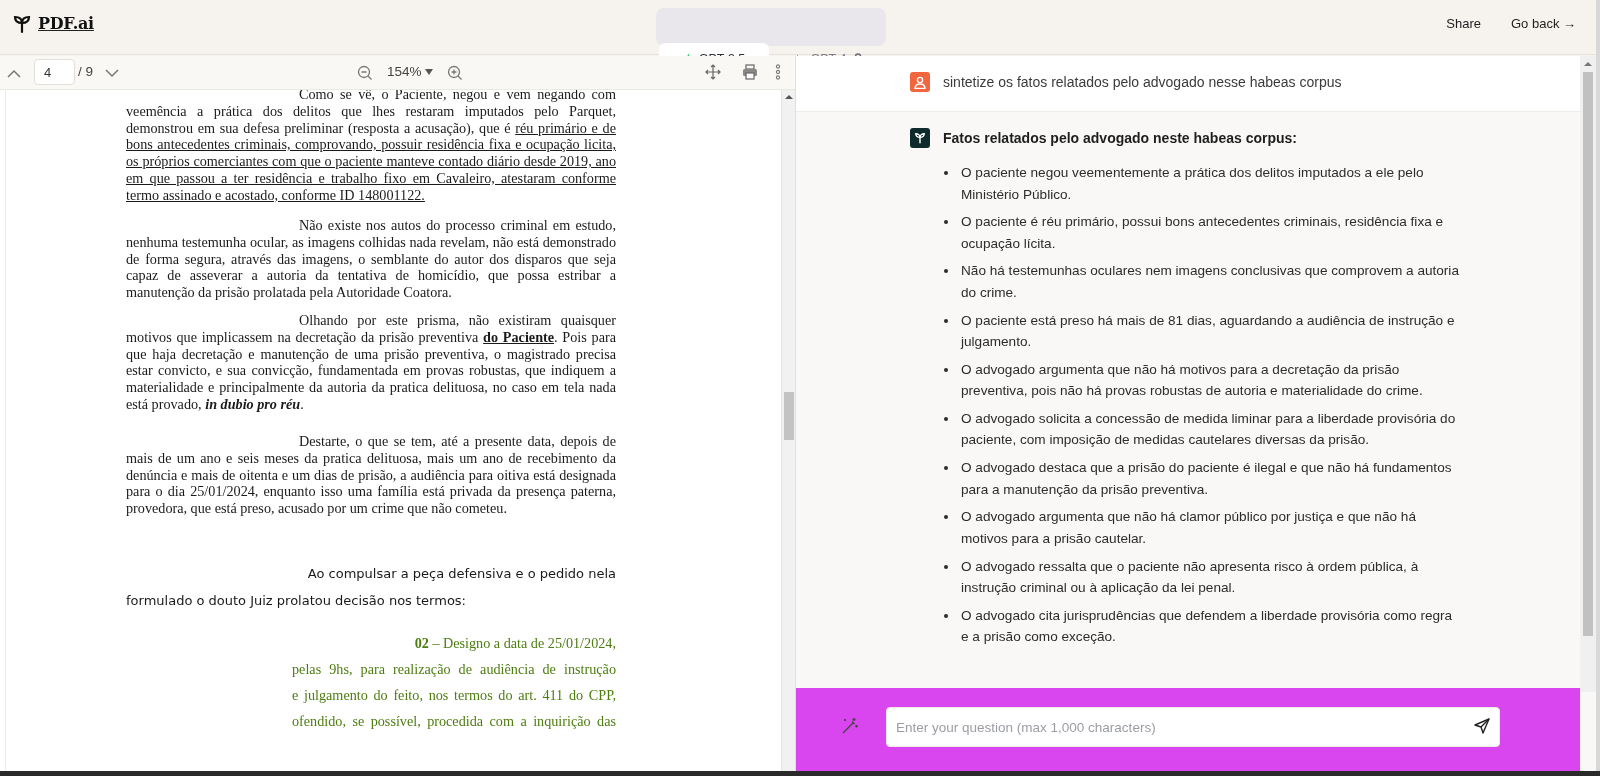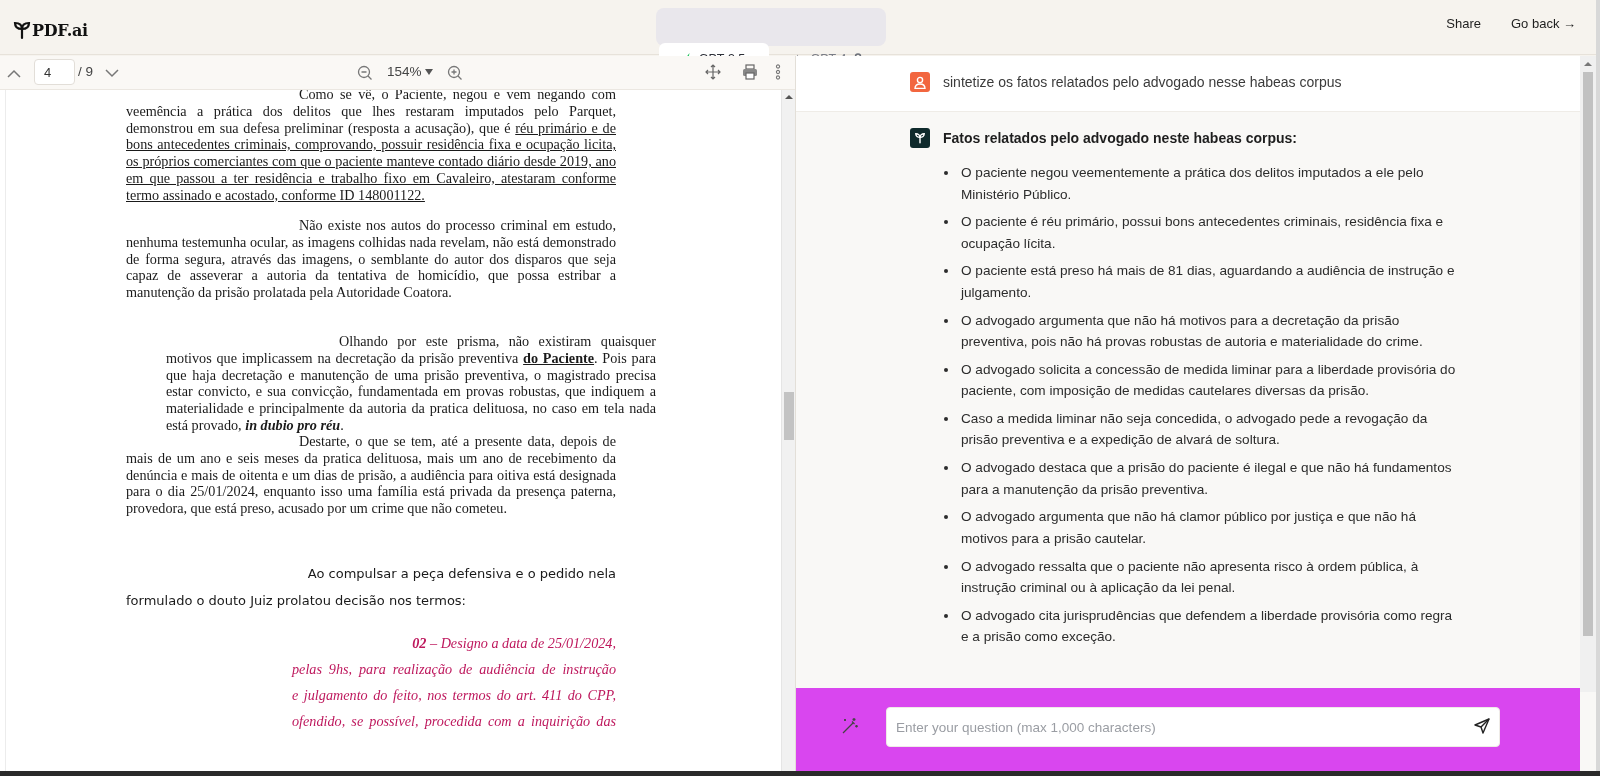--- a/index.html
+++ b/index.html
@@ -11,21 +11,21 @@
       position: relative;
     }
     
     .topbar {
       position: absolute; left: 0; top: 0; width: 1600px; height: 55px;
       background: #f6f3ee;
       border-bottom: 1px solid #e7e2da;
     }
     .logo {
       position: absolute; left: 12px; top: 14px; height: 26px;
-      display: flex; align-items: flex-end; 
+      display: flex; align-items: flex-start; gap: 6px; text-decoration: underline;
     }
     .logo-icon { width: 20px; height: 20px; display: inline-block; }
     .logo-text {
       font-family: "DejaVu Serif", "Liberation Serif", serif;
       font-size: 16px; font-weight: bold; color: #111; letter-spacing: -0.3px;
     }
     .model-switch {
       position: absolute; left: 656px; top: 8px; width: 230px; height: 38px;
       background: #e9e7ec; border-radius: 8px; padding: 3px;
       display: flex; gap: 4px;
@@ -84,21 +84,21 @@
     .pdf-text p { text-indent: 173px; }
     .pdf-text .u { text-decoration: underline; }
     .pdf-sans {
       position: absolute; left: 120px; width: 490px;
       font-family: "DejaVu Sans", "Liberation Sans", sans-serif;
       font-size: 13px; line-height: 27px; color: #1a1a1a; text-align: justify;
     }
     .pdf-quote {
       position: absolute; left: 286px; width: 324px;
       font-family: "Liberation Serif", serif;
-      font-size: 14.2px; line-height: 26px; color: #be185d; text-align: justify; font-style: italic;
+      font-size: 14.2px; line-height: 26px; color: #4d7c0f; text-align: justify;
     }
     .pdf-scroll {
       position: absolute; left: 781px; top: 34px; width: 14px; height: 686px;
       background: #f1f1f1; border-left: 1px solid #e5e5e5;
     }
     .pdf-scroll .arrow-up {
       position: absolute; left: 3px; top: 5px; width: 0; height: 0;
       border-left: 4px solid transparent; border-right: 4px solid transparent;
       border-bottom: 4px solid #555;
     }
@@ -271,21 +271,21 @@
   </div>
 
   <div class="pdf-view">
     <div class="pdf-page">
       <div class="pdf-text" style="top:-4px;">
         <p><span>Como se vê, o Paciente, negou e vem negando com veemência a prática dos delitos que lhes restaram imputados pelo Parquet, demonstrou em sua defesa preliminar (resposta a acusação), que é </span><span class="u">réu primário e de bons antecedentes criminais, comprovando, possuir residência fixa e ocupação licita, os próprios comerciantes com que o paciente manteve contado diário desde 2019, ano em que passou a ter residência e trabalho fixo em Cavaleiro, atestaram conforme termo assinado e acostado, conforme ID 148001122.</span></p>
       </div>
       <div class="pdf-text" style="top:127px;">
         <p>Não existe nos autos do processo criminal em estudo, nenhuma testemunha ocular, as imagens colhidas nada revelam, não está demonstrado de forma segura, através das imagens, o semblante do autor dos disparos que seja capaz de asseverar a autoria da tentativa de homicídio, que possa estribar a manutenção da prisão prolatada pela Autoridade Coatora.</p>
       </div>
-      <div class="pdf-text" style="top:243px;margin-left:40px;">
+      <div class="pdf-text" style="top:222px;">
         <p><span>Olhando por este prisma, não existiram quaisquer motivos que implicassem na decretação da prisão preventiva </span><b class="u">do Paciente</b><span>. Pois para que haja decretação e manutenção de uma prisão preventiva, o magistrado precisa estar convicto, e sua convicção, fundamentada em provas robustas, que indiquem a materialidade e principalmente da autoria da pratica delituosa, no caso em tela nada está provado, </span><b><i>in dubio pro réu</i></b><span>.</span></p>
       </div>
       <div class="pdf-text" style="top:343px;">
         <p>Destarte, o que se tem, até a presente data, depois de mais de um ano e seis meses da pratica delituosa, mais um ano de recebimento da denúncia e mais de oitenta e um dias de prisão, a audiência para oitiva está designada para o dia 25/01/2024, enquanto isso uma família está privada da presença paterna, provedora, que está preso, acusado por um crime que não cometeu.</p>
       </div>
       <div class="pdf-sans" style="top:470px;">
         <div style="text-align:right;">Ao compulsar a peça defensiva e o pedido nela</div>
         <div>formulado o douto Juiz prolatou decisão nos termos:</div>
       </div>
       <div class="pdf-quote" style="top:540px;">
@@ -318,24 +318,24 @@
     <svg width="12" height="12" viewBox="0 0 20 20" fill="none" stroke="#fff" stroke-width="2.4" stroke-linecap="round">
         <path d="M10 18 V9"></path>
         <path d="M10 9 C10 5 7 3 3 3 C3 7 6 9 10 9"></path>
         <path d="M10 9 C10 5 13 3 17 3 C17 7 14 9 10 9"></path>
       </svg>
   </div>
   <div class="bot-title">Fatos relatados pelo advogado neste habeas corpus:</div>
   <ul class="answer-list">
     <li>O paciente negou veementemente a prática dos delitos imputados a ele pelo Ministério Público.</li>
     <li>O paciente é réu primário, possui bons antecedentes criminais, residência fixa e ocupação lícita.</li>
+    <li>Não há testemunhas oculares nem imagens conclusivas que comprovem a autoria do crime.</li>
     <li>O paciente está preso há mais de 81 dias, aguardando a audiência de instrução e julgamento.</li>
     <li>O advogado argumenta que não há motivos para a decretação da prisão preventiva, pois não há provas robustas de autoria e materialidade do crime.</li>
     <li>O advogado solicita a concessão de medida liminar para a liberdade provisória do paciente, com imposição de medidas cautelares diversas da prisão.</li>
-    <li>Caso a medida liminar não seja concedida, o advogado pede a revogação da prisão preventiva e a expedição de alvará de soltura.</li>
     <li>O advogado destaca que a prisão do paciente é ilegal e que não há fundamentos para a manutenção da prisão preventiva.</li>
     <li>O advogado argumenta que não há clamor público por justiça e que não há motivos para a prisão cautelar.</li>
     <li>O advogado ressalta que o paciente não apresenta risco à ordem pública, à instrução criminal ou à aplicação da lei penal.</li>
     <li>O advogado cita jurisprudências que defendem a liberdade provisória como regra e a prisão como exceção.</li>
   </ul>
 
   <div class="chat-scroll">
     <div class="arrow-up"></div>
     <div class="thumb"></div>
   </div>

